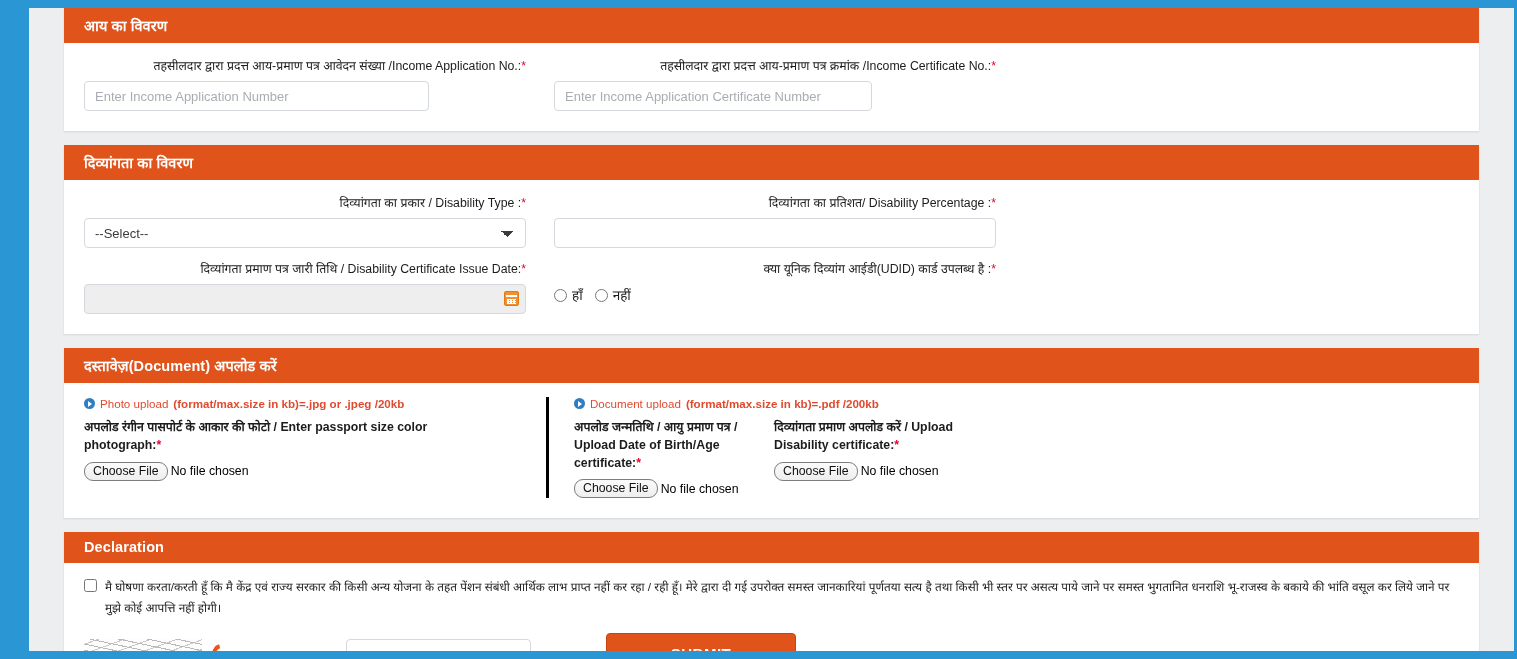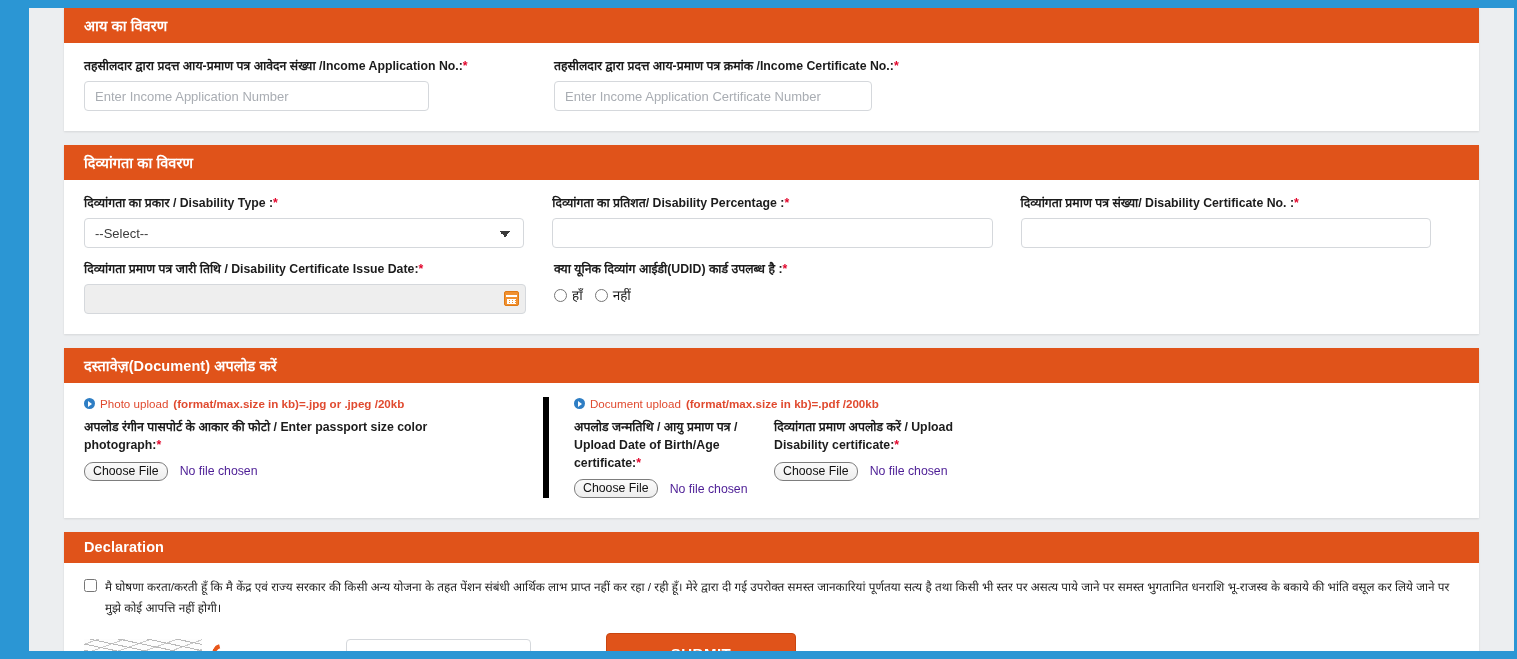--- a/index.html
+++ b/index.html
@@ -48,24 +48,25 @@
   .row + .row { margin-top: 12px; }
 
   .field { padding-right: 28px; }
   .f-a { width: 470px; }
   .f-b { width: 470px; }
   .f-c { width: 440px; }
 
   label.lbl {
     display: block;
     font-size: 12.3px;
-    font-weight: bold;
+    font-weight: normal;
     color: #1c1c1c;
     margin-bottom: 7px;
     white-space: nowrap;
+    text-align: right;
   }
   .req { color: #e2062c; }
 
   input.txt, select.sel {
     display: block;
     width: 100%;
     height: 30px;
     border: 1px solid #d5d8dc;
     border-radius: 4px;
     background: #ffffff;
@@ -124,21 +125,21 @@
   input[type=radio] {
     width: 13px; height: 13px; margin: 0;
     accent-color: #555;
   }
   .radios span {
     font-size: 13.5px; color: #1c1c1c; font-weight: 500;
   }
 
   
   .upload-cols { display: flex; }
-  .ucol-left  { width: 465px; border-right: 6px solid #000000; padding-right: 20px; }
+  .ucol-left  { width: 465px; border-right: 3px solid #000000; padding-right: 20px; }
   .ucol-right { flex: 1; padding-left: 25px; }
 
   .upload-note {
     font-size: 11.6px;
     font-weight: bold;
     color: #e04a2f;
     margin-bottom: 9px;
     display: flex; align-items: center; gap: 5px;
     white-space: nowrap;
   }
@@ -176,21 +177,21 @@
   .file-btn {
     display: inline-block;
     border: 1px solid #7d7d7d;
     background: linear-gradient(#fbfbfb, #eeeeee);
     border-radius: 9px;
     padding: 1px 8px 2px 8px;
     font-size: 12.3px;
     color: #111;
     font-family: "Liberation Sans", sans-serif;
   }
-  .file-name { margin-left: 12px; color: #4c1d95; }
+  .file-name { margin-left: 3px; color: #000000; }
 
   .ucol-right .upload-inner { gap: 0; }
   .ub-dob { width: 200px; }
   .ub-dis { width: 260px; }
 
   
   .decl-row { display: flex; align-items: flex-start; gap: 8px; }
   input[type=checkbox].decl-cb {
     width: 13px; height: 13px; margin: 2px 0 0 0; flex: 0 0 auto;
   }
@@ -284,24 +285,20 @@
             <select class="sel">
               <option>--Select--</option>
             </select>
           </div>
 
           <div class="field f-b">
             <label class="lbl"><span>दिव्यांगता का प्रतिशत/ Disability Percentage :</span><span class="req">*</span></label>
             <input class="txt" type="text" value="" style="">
           </div>
 
-          <div class="field f-c">
-            <label class="lbl"><span>दिव्यांगता प्रमाण पत्र संख्या/ Disability Certificate No. :</span><span class="req">*</span></label>
-            <input class="txt" type="text" value="" style="">
-          </div>
         </div>
 
         <div class="row">
           <div class="field f-a">
             <label class="lbl"><span>दिव्यांगता प्रमाण पत्र जारी तिथि / Disability Certificate Issue Date:</span><span class="req">*</span></label>
             <div class="date-wrap">
               <input class="txt date" type="text" readonly="" value="" style="">
               <span class="cal-icon"></span>
             </div>
           </div>

